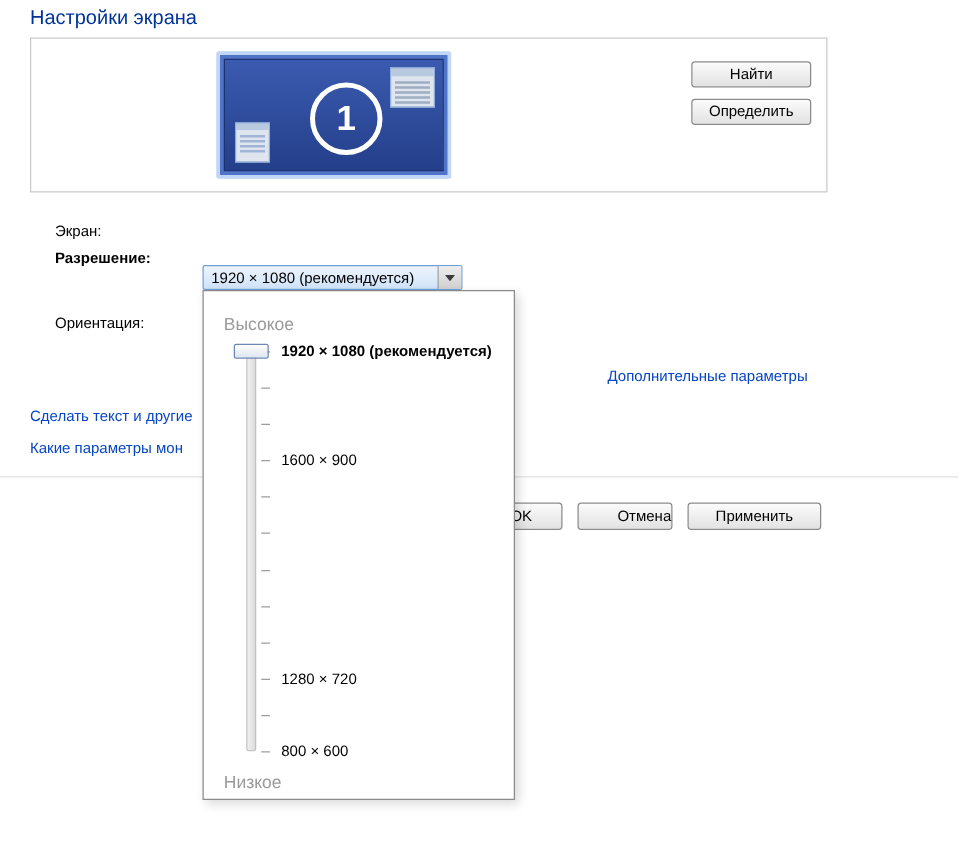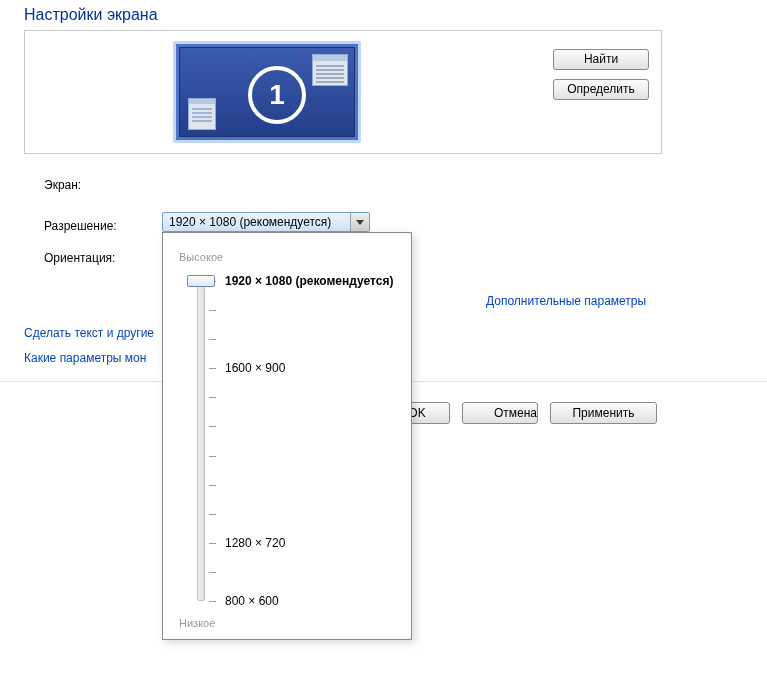--- a/index.html
+++ b/index.html
@@ -167,21 +167,21 @@
   }
   .combo .arrow::after {
     content: "";
     position: absolute;
     left: 5px; top: 7px;
     border-left: 4px solid transparent;
     border-right: 4px solid transparent;
     border-top: 5px solid #3a3a3a;
   }
   .lbl-display    { top: 178px; }
-  .lbl-resolution { top: 219px; }
+  .lbl-resolution { top: 199px; font-weight: bold; }
   .lbl-orient     { top: 251px; }
   .combo-display    { top: 175px; width: 258px; }
   .combo-resolution { top: 212px; width: 208px;
     background: linear-gradient(#eef4fc, #cfe3f9);
     border-color: #6f9fd6;
   }
 
   
   .link { position: absolute; color: #0645c3; font-size: 12px; }
   .link-adv  { left: 486px; top: 294px; }
@@ -206,21 +206,21 @@
     top: 232px;
     width: 250px;
     height: 408px;
     background: #fff;
     border: 1px solid #8a8a8a;
     box-sizing: border-box;
     box-shadow: 3px 3px 8px rgba(0,0,0,0.15);
   }
   .res-popup .cap {
     position: absolute;
-    font-size: 11px;
+    font-size: 14px;
     color: #999;
     left: 16px;
   }
   .res-popup .cap.hi  { top: 18px; }
   .res-popup .cap.lo  { top: 384px; }
 
   .slider-track {
     position: absolute;
     left: 34px;
     top: 48px;

